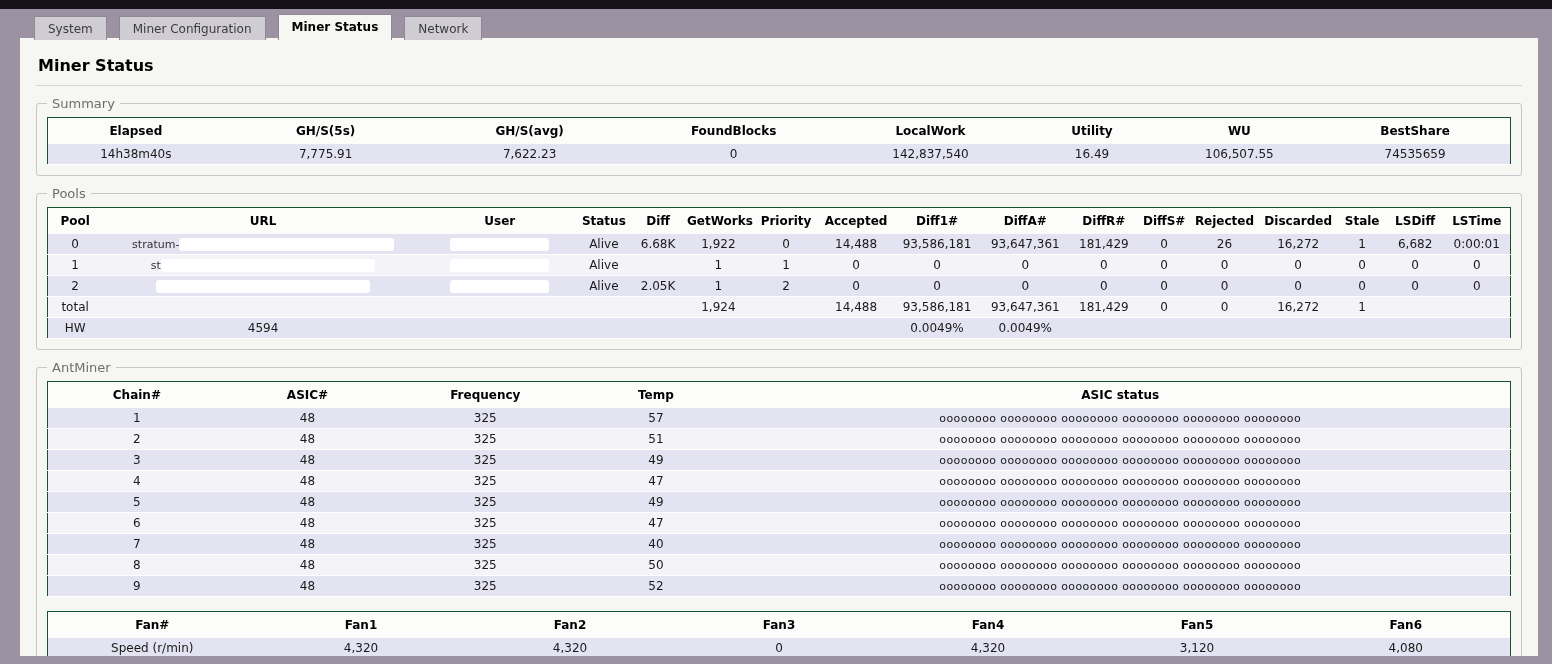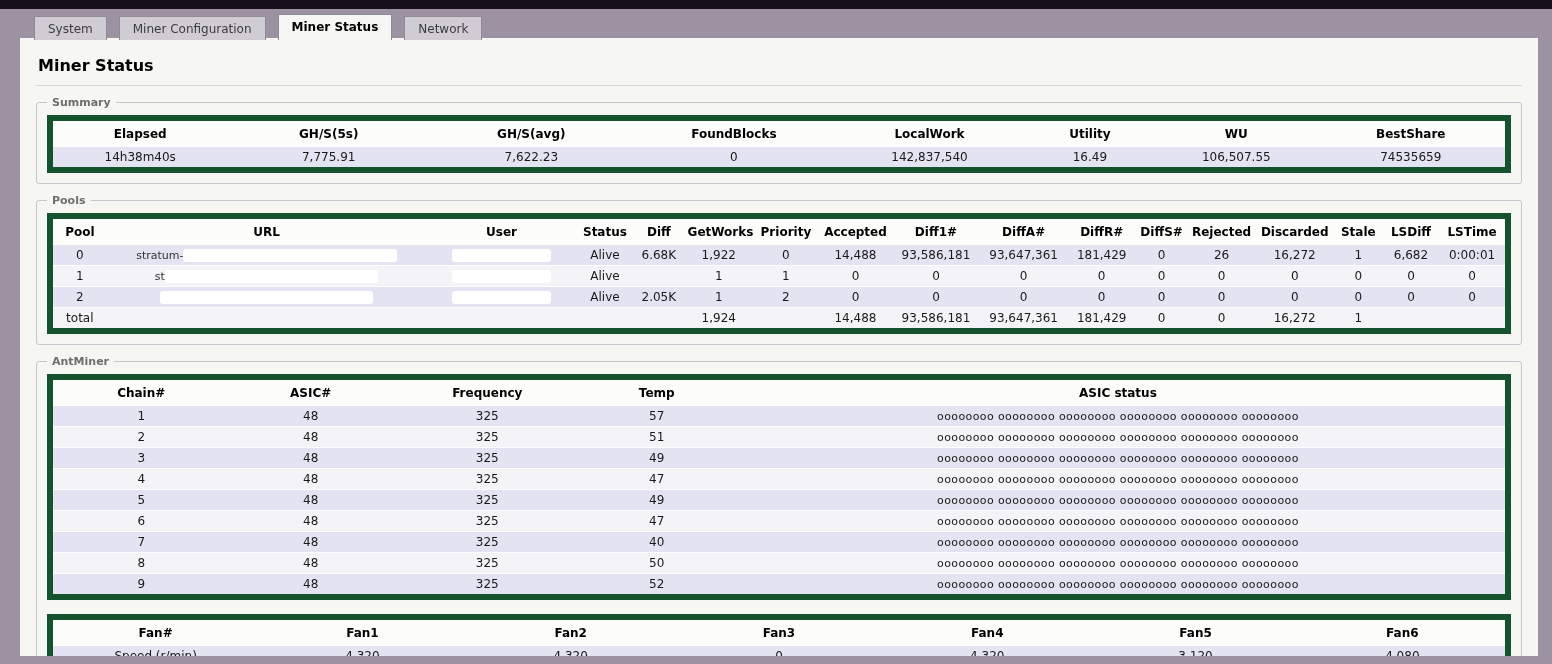--- a/index.html
+++ b/index.html
@@ -22,24 +22,24 @@
     margin:0 14px 8px 20px;background:#f6f6f3;
     height:618px;box-sizing:border-box;overflow:hidden;
     padding:10px 16px 12px;
   }
   h1{font-size:16px;font-weight:bold;margin:8px 0 10px 2px;color:#000;}
   .title-rule{border:none;border-top:1px solid #d8d6da;margin:0 0 6px;}
   fieldset{
     border:1px solid #c7c5cb;border-radius:3px;
     margin:10px 0 0;padding:6px 10px 10px;
   }
-  legend{font-weight:bold;color:#6e6e6e;font-size:11px;padding:0 5px;}
+  legend{font-weight:normal;color:#6e6e6e;font-size:13px;padding:0 5px;}
   .tbl{
     width:100%;border-collapse:collapse;table-layout:fixed;
-    background:#fcfcfb;border:6px solid #14532d;
+    background:#fcfcfb;border:1px solid #14532d;
     font-size:12px;
   }
   .tbl th{
     font-weight:bold;text-align:center;padding:6px 3px;
     white-space:nowrap;overflow:hidden;background:#fcfcfb;color:#000;
   }
   .tbl td{
     text-align:center;padding:3px;white-space:nowrap;overflow:hidden;
     border-bottom:1px solid rgba(255,255,255,.7);
   }
@@ -221,20 +221,39 @@
             <td>93,586,181</td>
             <td>93,647,361</td>
             <td>181,429</td>
             <td>0</td>
             <td>0</td>
             <td>16,272</td>
             <td>1</td>
             <td></td>
             <td></td>
           </tr>
+          <tr class="row-a">
+            <td>HW</td>
+            <td>4594</td>
+            <td></td>
+            <td></td>
+            <td></td>
+            <td></td>
+            <td></td>
+            <td></td>
+            <td>0.0049%</td>
+            <td>0.0049%</td>
+            <td></td>
+            <td></td>
+            <td></td>
+            <td></td>
+            <td></td>
+            <td></td>
+            <td></td>
+          </tr>
         </tbody>
     </table>
   </fieldset>
 
   <fieldset>
     <legend>AntMiner</legend>
     <table class="tbl antminer">
       <thead>
           <tr id="ant-head">
             <th>Chain#</th>

